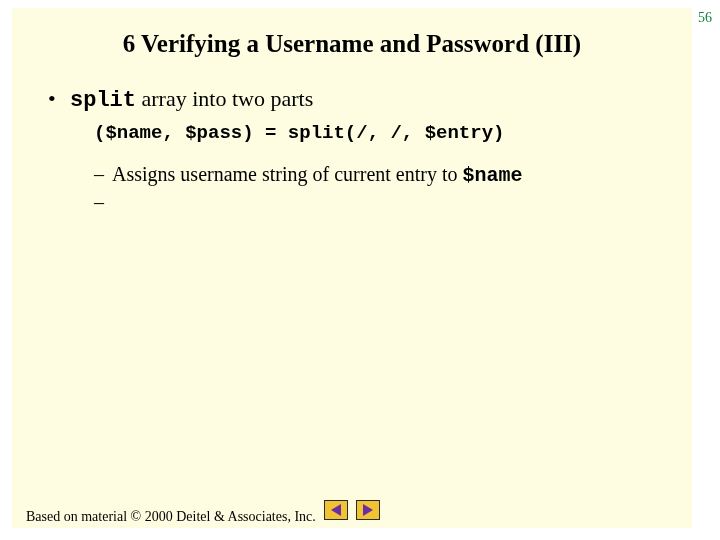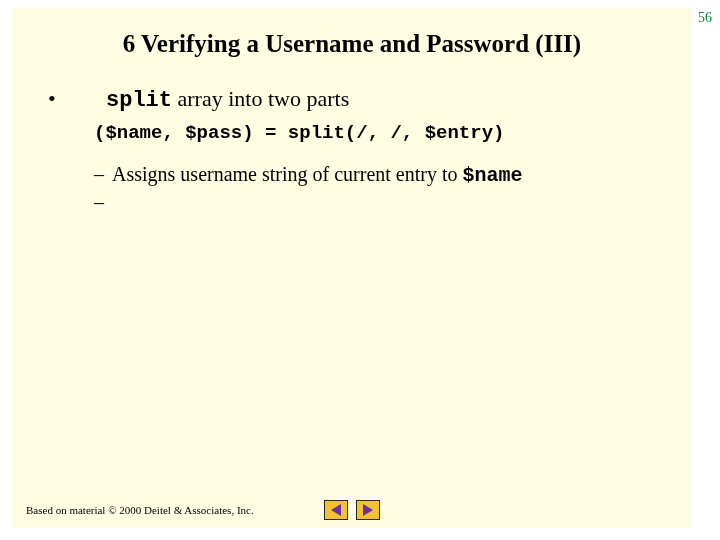--- a/index.html
+++ b/index.html
@@ -45,21 +45,20 @@
     align-items: baseline;
     margin-bottom: 8px;
   }
   .bullet-dot {
     width: 22px;
     flex-shrink: 0;
     font-size: 22px;
   }
   .bullet-text {
     font-family: "Times New Roman", serif;
-    margin-left: 36px;
   }
   .mono {
     font-family: "Courier New", Courier, monospace;
     font-weight: bold;
   }
   .sub {
     margin-left: 46px;
     font-size: 20px;
     line-height: 1.35;
   }
@@ -73,22 +72,22 @@
     display: flex;
     align-items: baseline;
   }
   .dash {
     width: 18px;
     flex-shrink: 0;
   }
   .footer {
     position: absolute;
     left: 14px;
-    bottom: 12px;
-    font-size: 11px;
+    bottom: 3px;
+    font-size: 14px;
     font-family: "Times New Roman", serif;
     color: #000;
   }
   .nav {
     position: absolute;
     bottom: 8px;
     left: 312px;
     display: flex;
     gap: 8px;
   }

